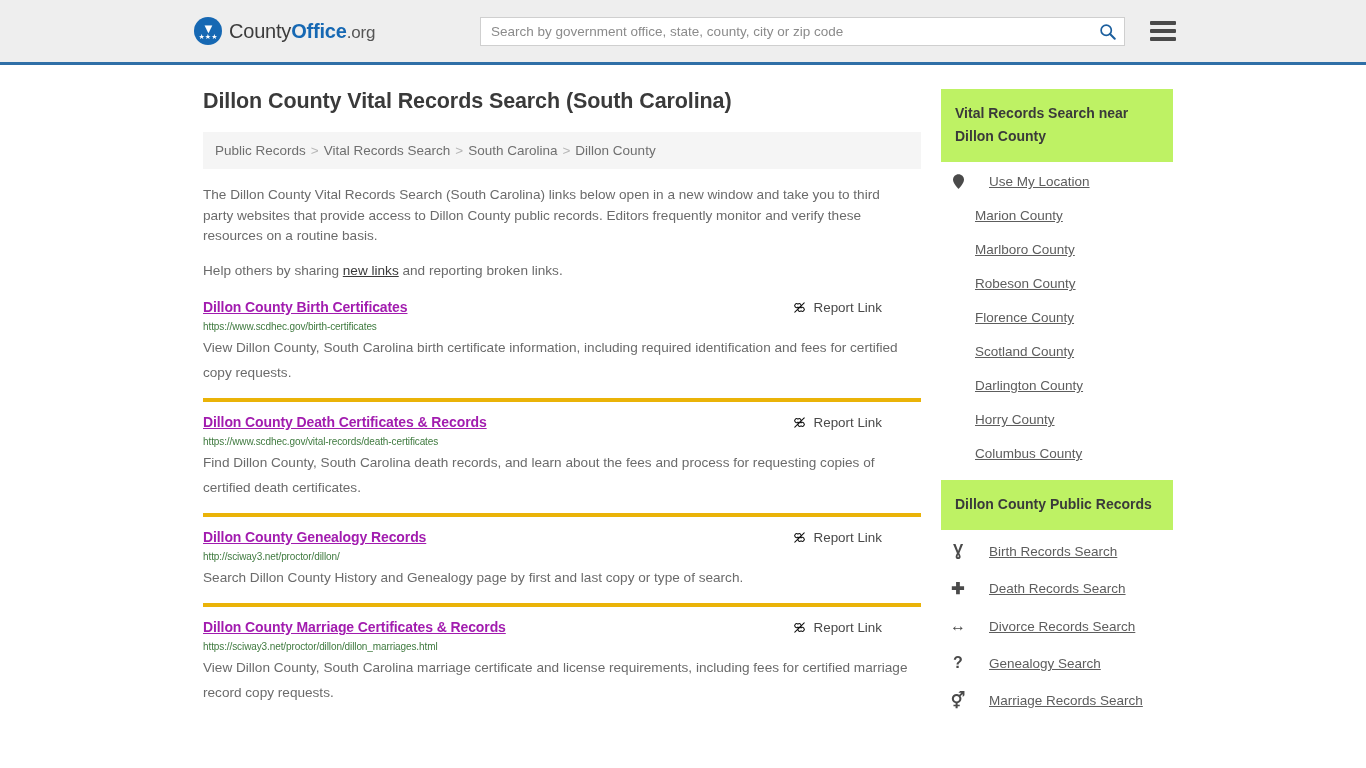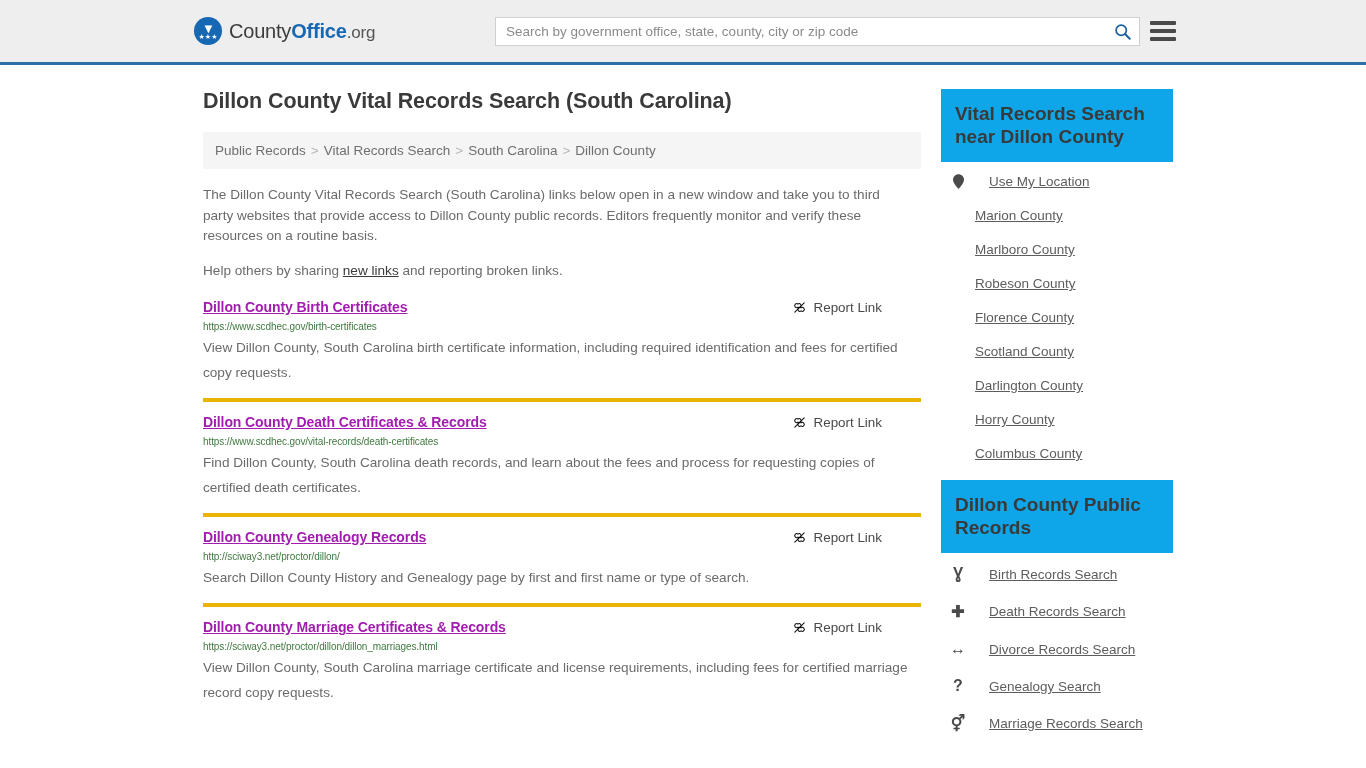--- a/index.html
+++ b/index.html
@@ -60,21 +60,21 @@
     color: #333333;
     letter-spacing: -0.2px;
     white-space: nowrap;
   }
   .brand-text .b-county { color: #3c3c3c; }
   .brand-text .b-office { color: #1668b3; font-weight: bold; }
   .brand-text .b-org { color: #555555; font-size: 17px; }
 
   .search-wrap {
     position: absolute;
-    left: 495px;
+    left: 480px;
     top: 17px;
     width: 645px;
     height: 29px;
     background: #ffffff;
     border: 1px solid #cfcfcf;
     display: flex;
     align-items: center;
     box-sizing: border-box;
   }
   .search-input {
@@ -218,23 +218,23 @@
     font-size: 13.6px;
     line-height: 25px;
     color: #6b6b6b;
     margin-top: 3px;
     max-width: 712px;
   }
 
   
   .side-card { margin-bottom: 10px; }
   .side-head {
-    background: #0ea5e9;
+    background: #bef264;
     padding: 13px 14px 14px 14px;
-    font-size: 19px;
+    font-size: 14px;
     font-weight: bold;
     color: #3a3a3a;
     line-height: 23px;
     box-sizing: border-box;
   }
   .side-list { padding: 12px 0 0 0; margin: 0; list-style: none; }
   .side-item {
     display: flex;
     align-items: center;
     gap: 24px;
@@ -338,21 +338,21 @@
               <div class="report-link">
                 <svg width="15" height="15" viewBox="0 0 24 24">
                   <path d="M9.5 6.5 A3.2 3.2 0 1 1 9.5 11.5 A3.2 3.2 0 1 1 9.5 6.5 Z" fill="none" stroke="#111" stroke-width="1.7"></path>
                   <path d="M14.5 12.5 A3.2 3.2 0 1 1 14.5 17.5 A3.2 3.2 0 1 1 14.5 12.5 Z" fill="none" stroke="#111" stroke-width="1.7"></path>
                   <line x1="4.5" y1="19.5" x2="19.5" y2="4.5" stroke="#111" stroke-width="1.7" stroke-linecap="round"></line>
                 </svg>
                 <span>Report Link</span>
               </div>
             </div>
             <div class="result-url">http://sciway3.net/proctor/dillon/</div>
-            <div class="result-desc">Search Dillon County History and Genealogy page by first and first name or type of search.</div>
+            <div class="result-desc">Search Dillon County History and Genealogy page by first and last copy or type of search.</div>
           </div>
           <div class="result">
             <div class="result-head">
               <a class="result-title" href="#">Dillon County Marriage Certificates &amp; Records</a>
               <div class="report-link">
                 <svg width="15" height="15" viewBox="0 0 24 24">
                   <path d="M9.5 6.5 A3.2 3.2 0 1 1 9.5 11.5 A3.2 3.2 0 1 1 9.5 6.5 Z" fill="none" stroke="#111" stroke-width="1.7"></path>
                   <path d="M14.5 12.5 A3.2 3.2 0 1 1 14.5 17.5 A3.2 3.2 0 1 1 14.5 12.5 Z" fill="none" stroke="#111" stroke-width="1.7"></path>
                   <line x1="4.5" y1="19.5" x2="19.5" y2="4.5" stroke="#111" stroke-width="1.7" stroke-linecap="round"></line>
                 </svg>

